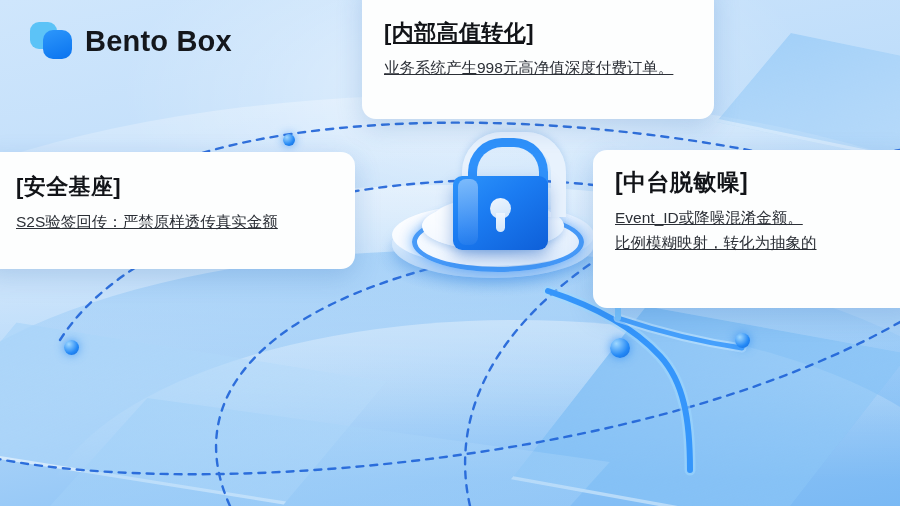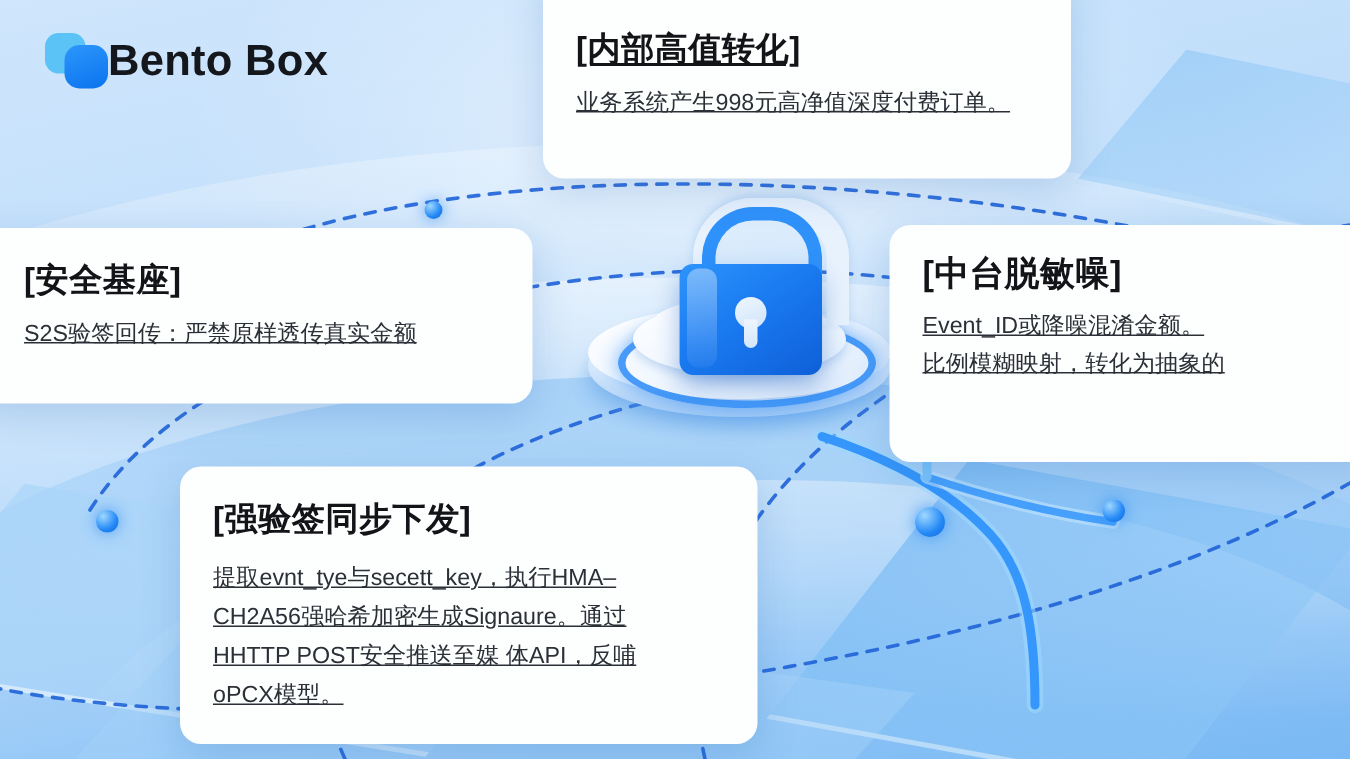--- a/index.html
+++ b/index.html
@@ -106,21 +106,21 @@
 
   #card-right{left:593px;top:150px;width:325px;height:158px;border-radius:14px;}
   #card-right .card-title{position:absolute;left:22px;top:17px;font-size:23px;}
   #card-right .card-body{position:absolute;left:22px;top:55px;font-size:15.5px;line-height:25px;}
 
   #card-bottom{left:120px;top:311px;width:385px;height:185px;border-radius:14px;}
   #card-bottom .card-title{position:absolute;left:22px;top:20px;font-size:22px;}
   #card-bottom .card-body{position:absolute;left:22px;top:62px;font-size:15.5px;line-height:26px;}
 
   
-  #logo{position:absolute;left:30px;top:22px;display:flex;align-items:center;}
+  #logo{position:absolute;left:30px;top:22px;display:flex;align-items:center;gap:13px;}
   .logo-mark{position:relative;width:42px;height:38px;}
   .sq-back{position:absolute;left:0;top:0;width:27px;height:27px;border-radius:9px;background:#5cc3f7;}
   .sq-front{position:absolute;left:13px;top:8px;width:29px;height:29px;border-radius:10px;
     background:linear-gradient(160deg,#2d97fb,#0a73ef);}
   .logo-text{font-size:29px;font-weight:bold;color:#14171c;letter-spacing:.2px;}
 </style>
 </head>
 <body>
 
 <div id="stage">
@@ -197,23 +197,14 @@
   </div>
 
   <div class="card" id="card-right">
     <div class="card-title">[中台脱敏噪]</div>
     <div class="card-body">
       <div>Event_ID或降噪混淆金额。</div>
       <div>比例模糊映射，转化为抽象的</div>
     </div>
   </div>
 
-  <div class="card" id="card-bottom">
-    <div class="card-title">[强验签同步下发]</div>
-    <div class="card-body">
-      <div>提取evnt_tye与secett_key，执行HMA–</div>
-      <div>CH2A56强哈希加密生成Signaure。通过</div>
-      <div>HHTTP POST安全推送至媒  体API，反哺</div>
-      <div>oPCX模型。</div>
-    </div>
-  </div>
 
 </div>
 
 </body></html>

